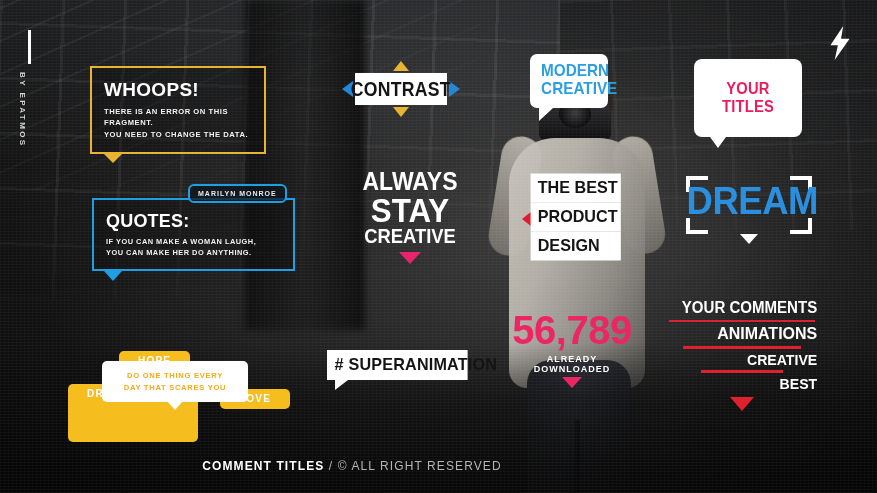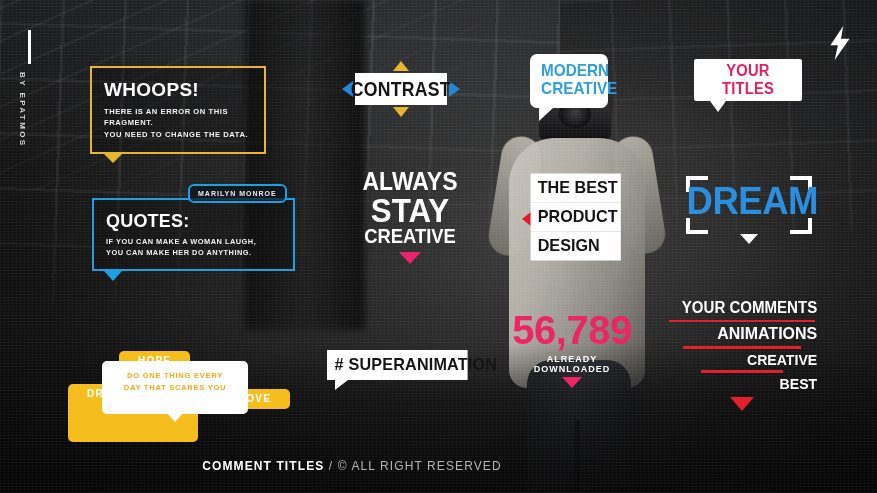--- a/index.html
+++ b/index.html
@@ -193,21 +193,21 @@
   .pill{
     position:absolute; background:#f6bd1f; color:#fff;
     font-size:10px; font-weight:800; letter-spacing:1.2px;
     padding:5px 19px; border-radius:5px; line-height:1;margin-top:48px;
   }
   .pill.hope{ left:51px; top:0; }
   .pill.dream{ left:0; top:33px; }
   .pill.love{ left:152px; top:38px; }
   .hdl .card{
     position:absolute; left:34px; top:58px; width:146px;
-    background:#fff; border-radius:5px; padding:9px 8px 20px;
+    background:#fff; border-radius:5px; padding:9px 8px 8px;
     text-align:center;
   }
   .hdl .card .ln{
     color:#f2ab1c; font-size:7.6px; font-weight:800; letter-spacing:.7px; line-height:1.55;
   }
   .hdl .card .ptr{
     position:absolute; left:50%; bottom:-8px; transform:translateX(-50%);
     width:0;height:0;border-left:8px solid transparent;border-right:8px solid transparent;
     border-top:9px solid #fff;
   }
@@ -279,21 +279,21 @@
   .dl{ left:508px; top:310px; width:128px; text-align:center; }
   .dl .num{ color:#ec2563; font-size:40px; font-weight:800; line-height:1; letter-spacing:-.5px; }
   .dl .sub{ color:#fff; font-size:9px; font-weight:700; letter-spacing:1px; margin-top:4px; }
   .dl .ptr{
     margin:3px auto 0; width:0;height:0;
     border-left:10px solid transparent;border-right:10px solid transparent;border-top:11px solid #ec2563;
   }
 
   
   .yt{ left:694px; top:59px; width:108px; }
-  .yt .box{ background:#fff; border-radius:2px; padding:3px 10px; text-align:center; }
+  .yt .box{ background:#fff; border-radius:8px; padding:21px 10px; text-align:center; }
   .yt .box span{ color:#ec1b5e; font-size:16px; font-weight:800; letter-spacing:.2px; transform:scaleX(.92); display:inline-block; }
   .yt .ptr{
     width:0;height:0;border-left:8px solid transparent;border-right:8px solid transparent;
     border-top:11px solid #fff; margin-left:16px;
   }
 
   
   .dream{ left:684px; top:176px; width:130px; height:58px; }
   .dream .txt{
     position:absolute; left:0; top:6px; width:130px; text-align:center;

